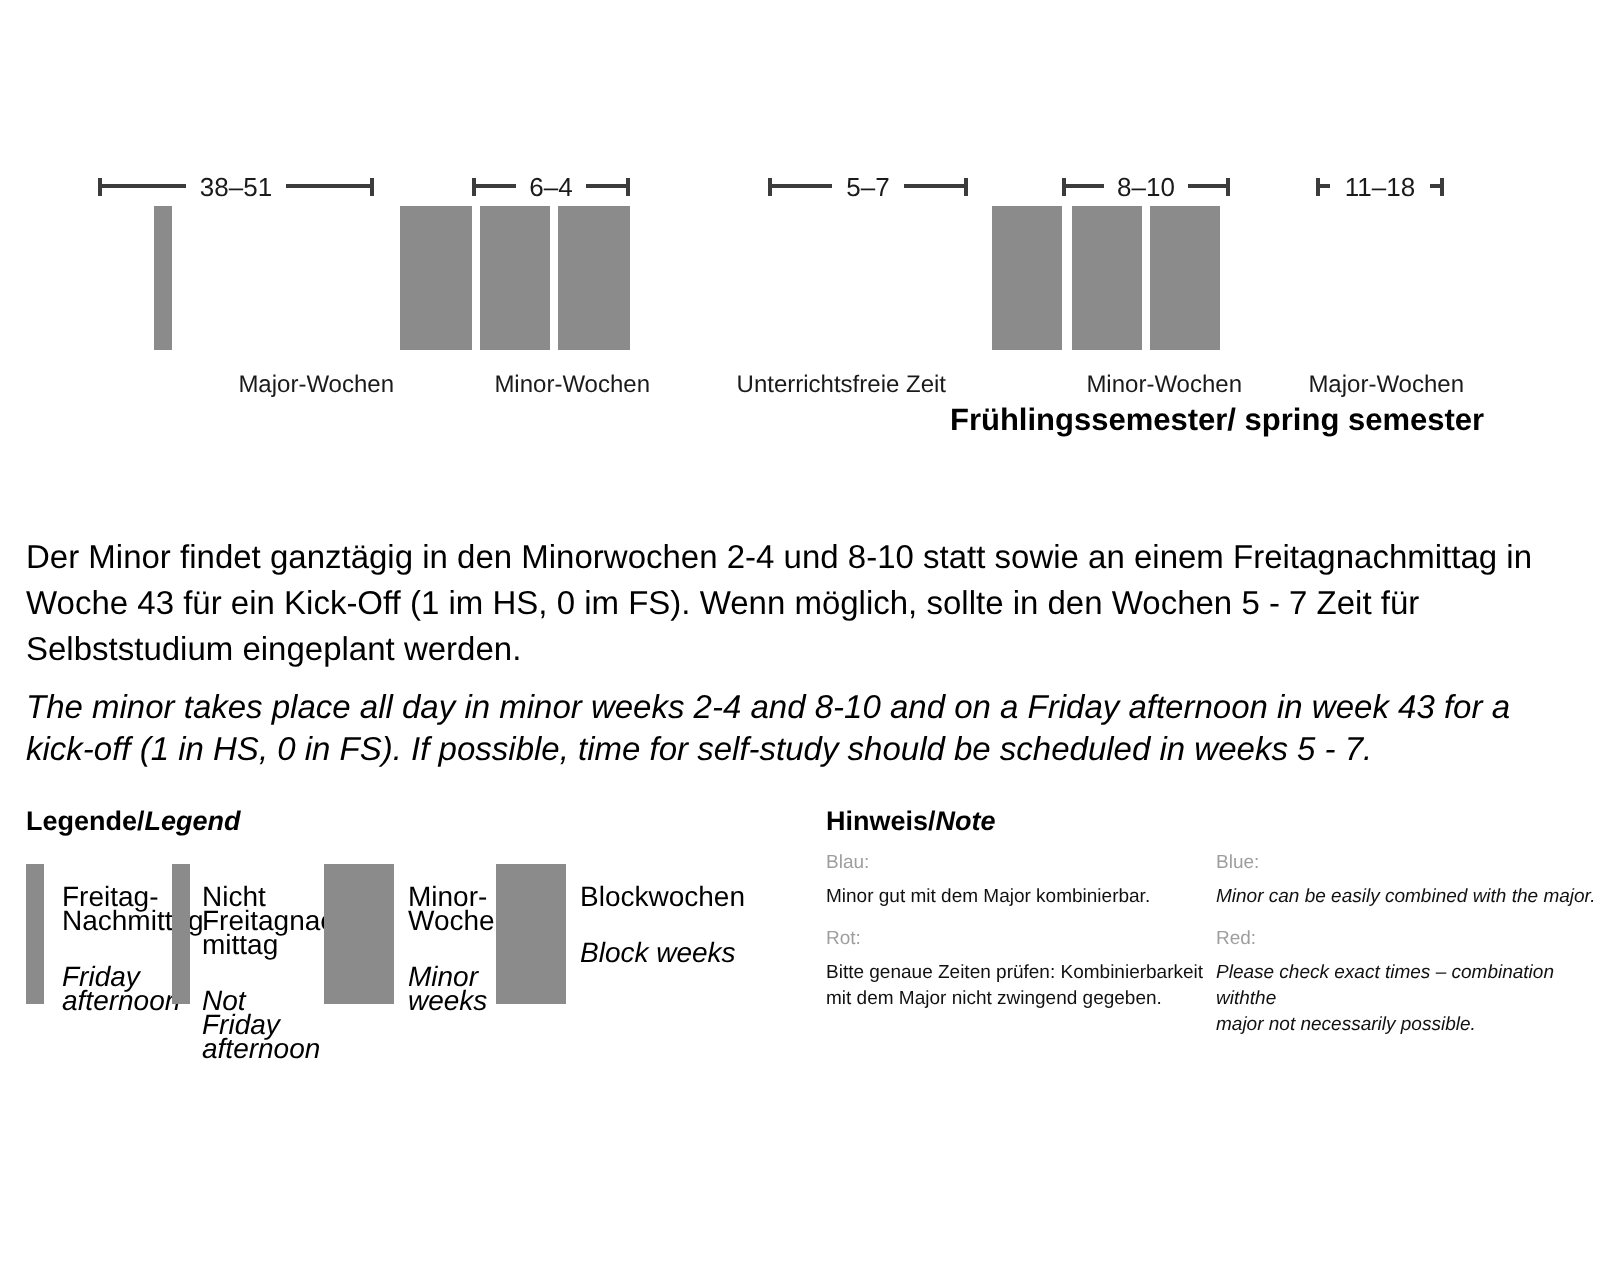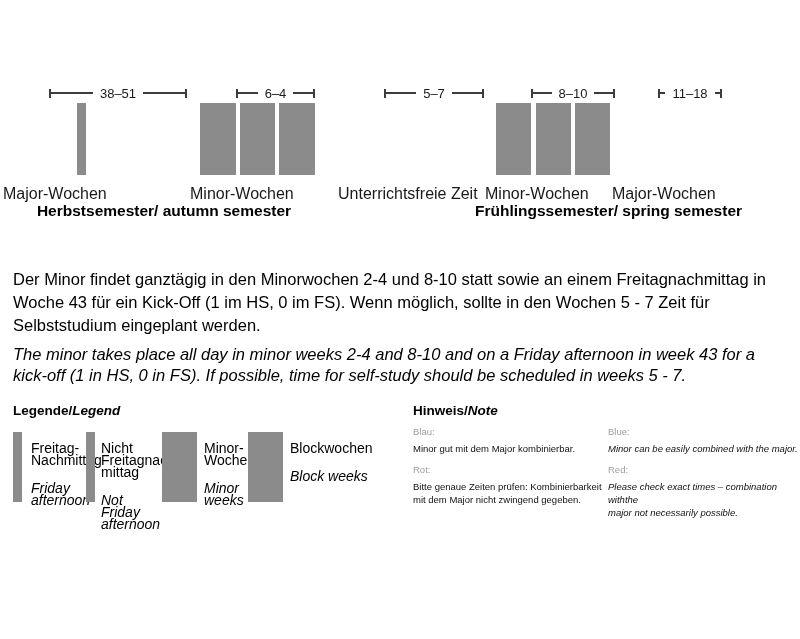--- a/index.html
+++ b/index.html
@@ -21,21 +21,21 @@
   
   .range { top: 86px; height: 14px; display: flex; align-items: center; padding-left: 36px; }
   .range .tick { width: 2px; height: 9px; background: #3c3c3c; flex: 0 0 auto; }
   .range .rline { flex: 1 1 auto; height: 2px; background: #3c3c3c; }
   .range .rlabel { flex: 0 0 auto; padding: 0 7px; font-size: 13px; line-height: 13px; color: #1a1a1a; white-space: nowrap; }
 
   
   .bar { top: 103px; height: 72px; background: #8b8b8b; }
 
   
-  .cat { top: 185px; font-size: 16px; text-align: left; white-space: nowrap; color: #1a1a1a; }
+  .cat { top: 185px; font-size: 12px; text-align: right; white-space: nowrap; color: #1a1a1a; }
 
   
   .sem { top: 202px; font-size: 15.5px; font-weight: bold; text-align: center; white-space: nowrap; }
 
   
   .para-de { left: 13px; top: 268px; width: 792px; font-size: 16.5px; line-height: 23px; white-space: pre-line; }
   .para-en { left: 13px; top: 344px; width: 792px; font-size: 16.5px; line-height: 21px; font-style: italic; white-space: pre-line; }
 
   
   .sec-title { top: 403px; font-size: 13.5px; font-weight: bold; }
@@ -99,21 +99,20 @@
   <div class="abs bar" style="left:496px;width:35px"></div>
   <div class="abs bar" style="left:536px;width:35px"></div>
   <div class="abs bar" style="left:575px;width:35px"></div>
 
   <div class="abs cat" style="left:3px;width:194px">Major-Wochen</div>
   <div class="abs cat" style="left:190px;width:135px">Minor-Wochen</div>
   <div class="abs cat" style="left:338px;width:135px">Unterrichtsfreie Zeit</div>
   <div class="abs cat" style="left:485px;width:136px">Minor-Wochen</div>
   <div class="abs cat" style="left:612px;width:120px">Major-Wochen</div>
 
-  <div class="abs sem" style="left:13px;width:302px">Herbstsemester/ autumn semester</div>
   <div class="abs sem" style="left:475px;width:267px">Frühlingssemester/ spring semester</div>
 
   <div class="abs para-de">Der Minor findet ganztägig in den Minorwochen 2-4 und 8-10 statt sowie an einem Freitagnachmittag in
 Woche 43 für ein Kick-Off (1 im HS, 0 im FS). Wenn möglich, sollte in den Wochen 5 - 7 Zeit für
 Selbststudium eingeplant werden.</div>
   <div class="abs para-en">The minor takes place all day in minor weeks 2-4 and 8-10 and on a Friday afternoon in week 43 for a
 kick-off (1 in HS, 0 in FS). If possible, time for self-study should be scheduled in weeks 5 - 7.</div>
 
   <div class="abs sec-title" style="left:13px"><span>Legende/</span><span class="it">Legend</span></div>
 

